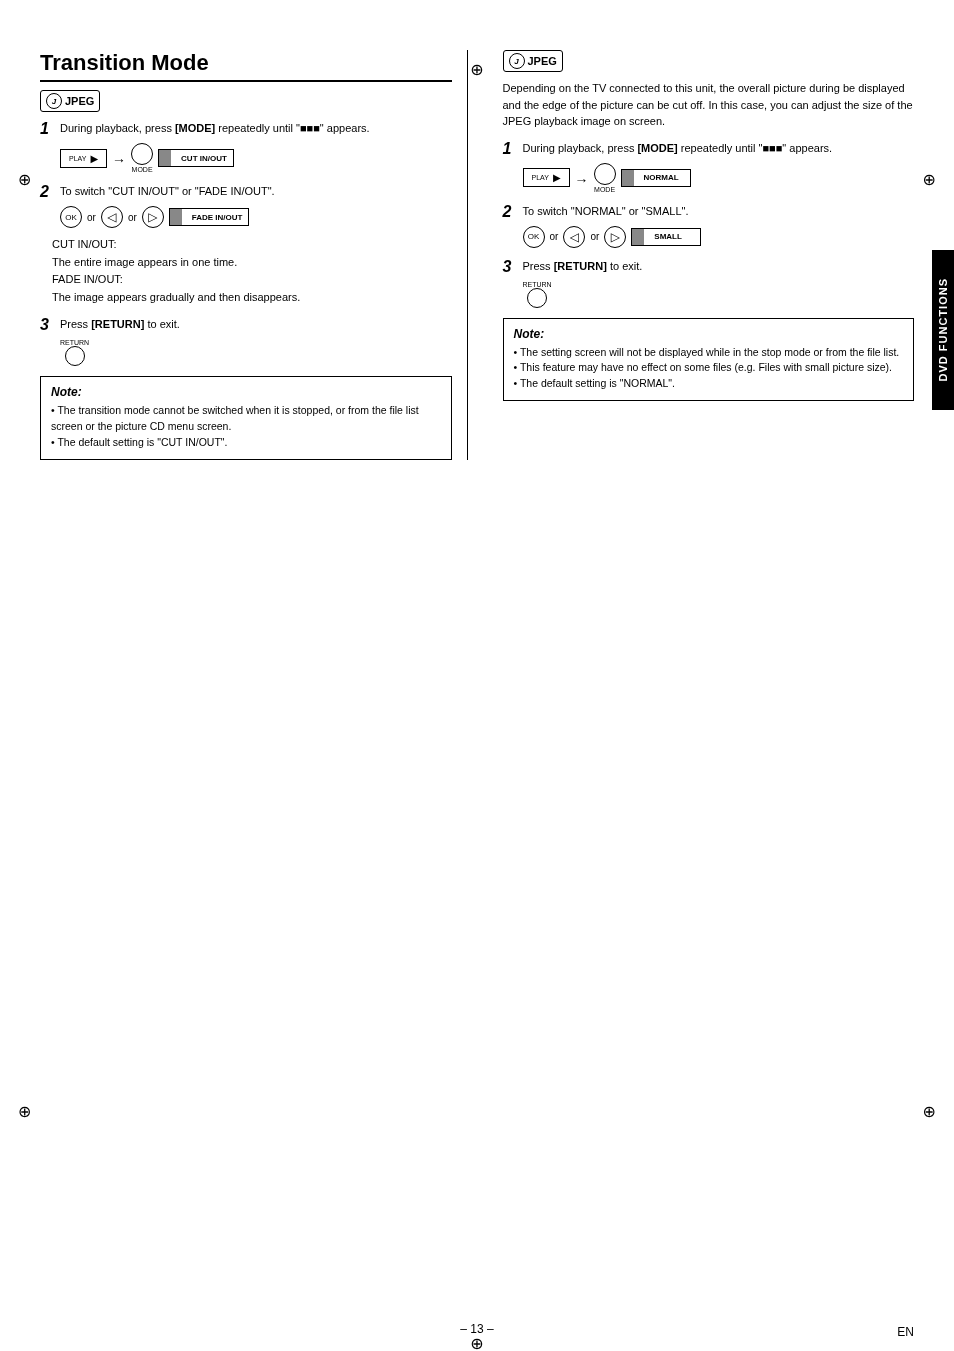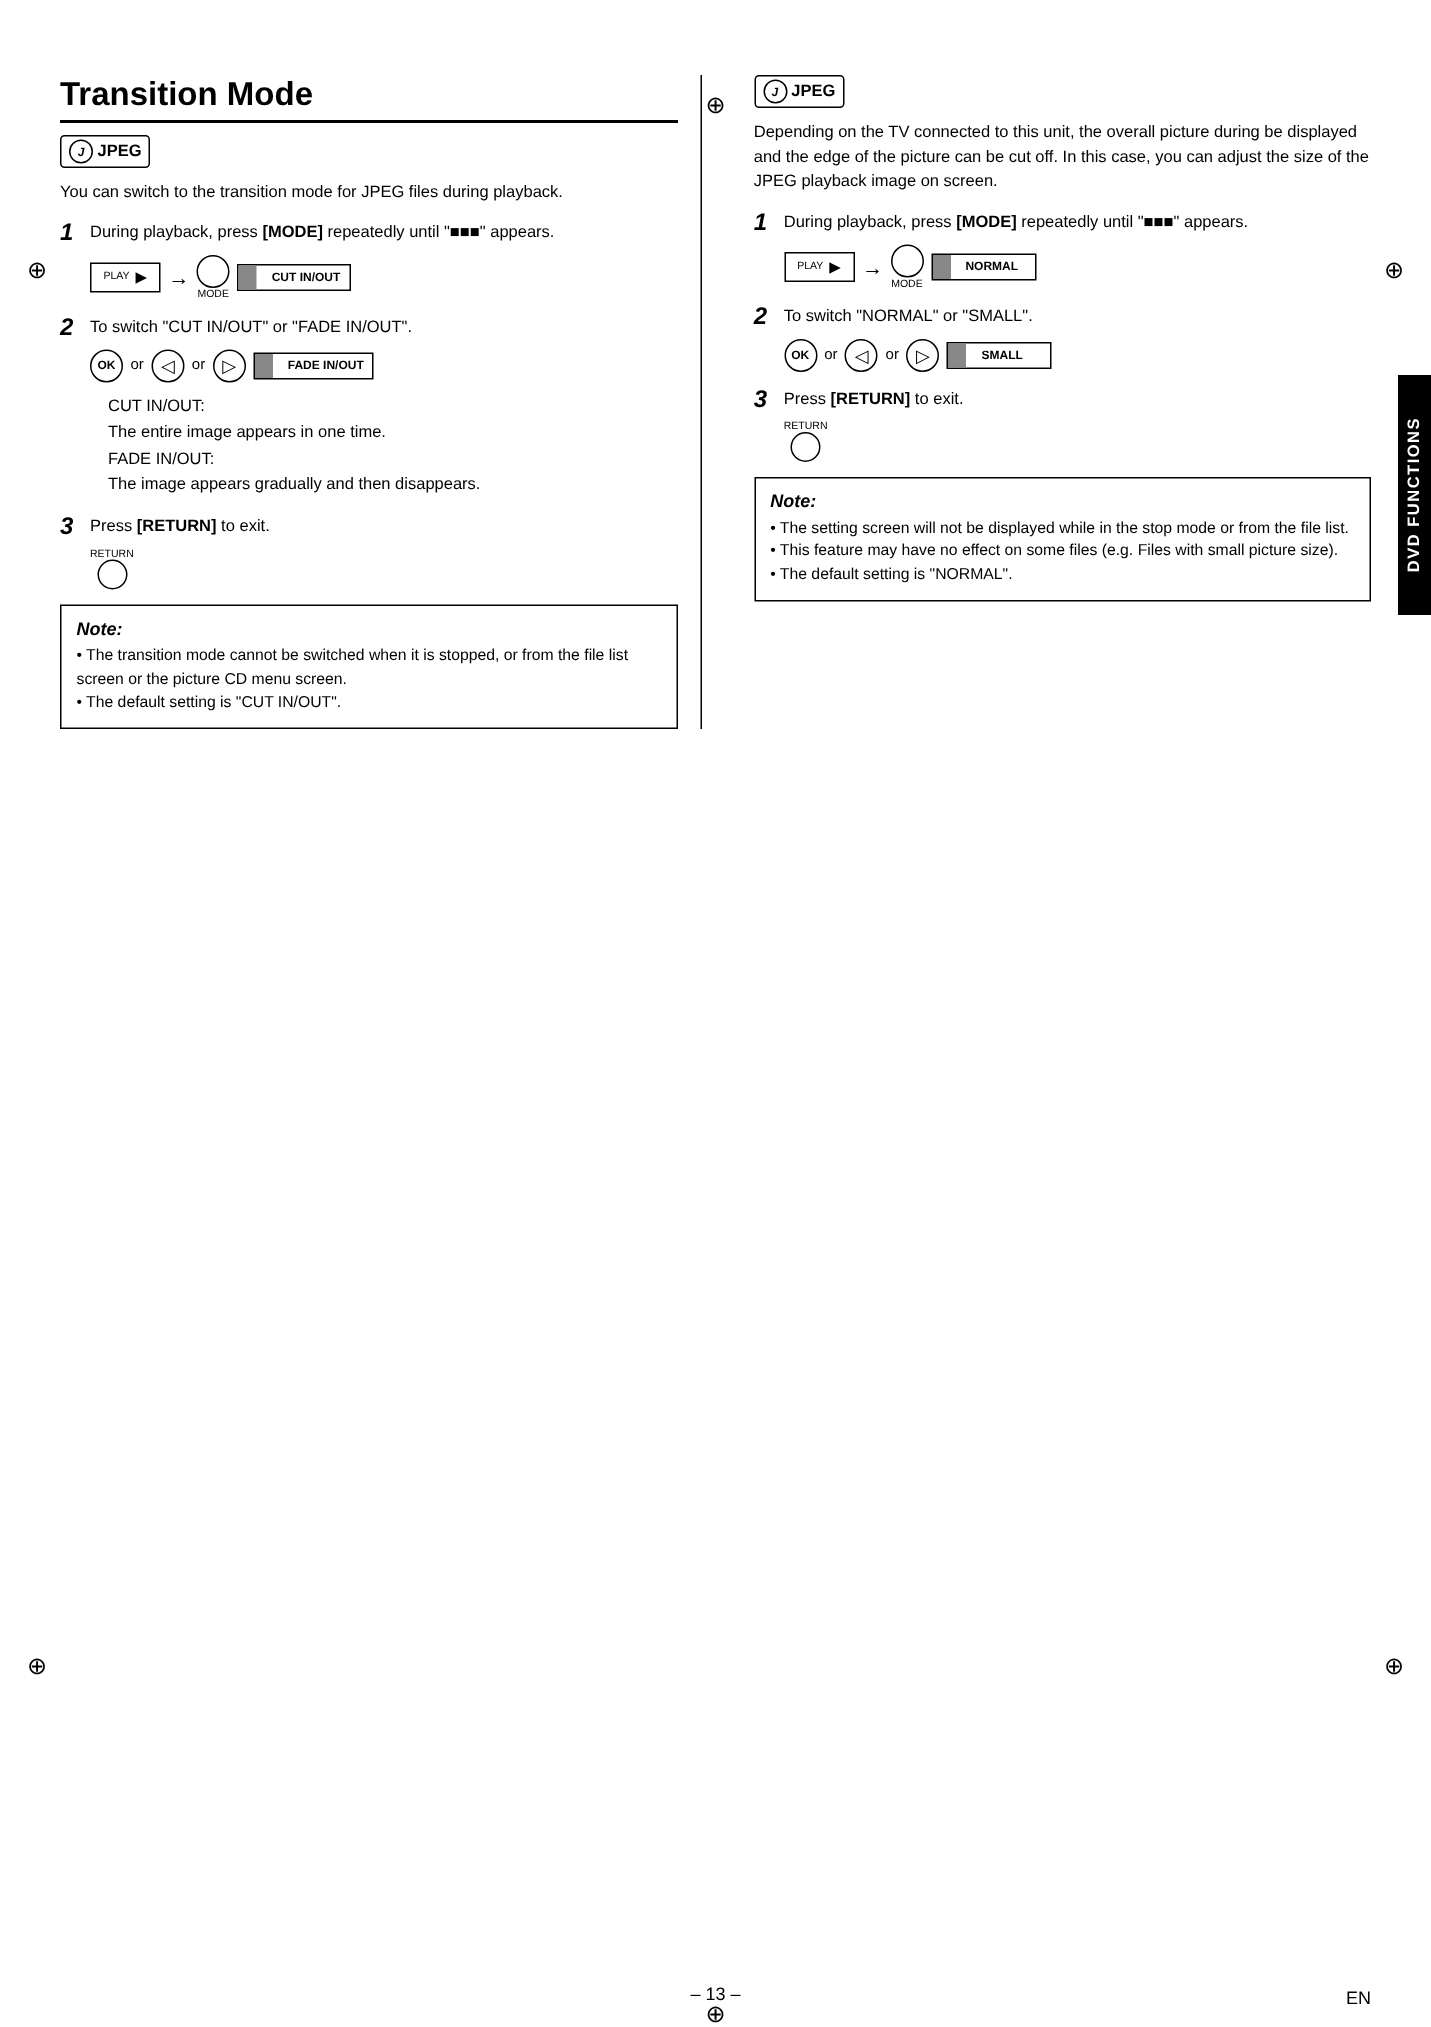--- a/index.html
+++ b/index.html
@@ -181,21 +181,21 @@
 
     .ok-btn {
       width: 22px;
       height: 22px;
       border: 1.5px solid #000;
       border-radius: 50%;
       display: flex;
       align-items: center;
       justify-content: center;
       font-size: 8px;
-      font-weight: bold;
+      font-weight: normal;
     }
 
     .left-arrow-btn {
       width: 22px;
       height: 22px;
       border: 1.5px solid #000;
       border-radius: 50%;
       display: flex;
       align-items: center;
       justify-content: center;
@@ -211,21 +211,21 @@
       align-items: center;
       justify-content: center;
       font-size: 12px;
     }
 
     .or-text {
       font-size: 10px;
     }
 
     .step-detail {
-      margin-left: 32px;
+      margin-left: 12px;
       font-size: 11px;
       line-height: 1.6;
     }
 
     .note-box {
       border: 1px solid #000;
       padding: 8px 10px;
       margin-top: 7px;
     }
 
@@ -322,21 +322,20 @@
     <div class="left-column">
 
       <h1 class="section-title">Transition Mode</h1>
 
       
       <div class="jpeg-badge">
         <span class="jpeg-circle">J</span>
         <span>JPEG</span>
       </div>
 
-      <p class="intro-text">You can switch to the transition mode for JPEG files during playback.</p>
 
       
       <div class="step">
         <div class="step-header">
           <span class="step-number">1</span>
           <span class="step-text">During playback, press <strong>[MODE]</strong> repeatedly until "<strong>■■■</strong>" appears.</span>
         </div>
         <div class="step-diagram-row">
 
           <div class="play-btn-wrapper">

